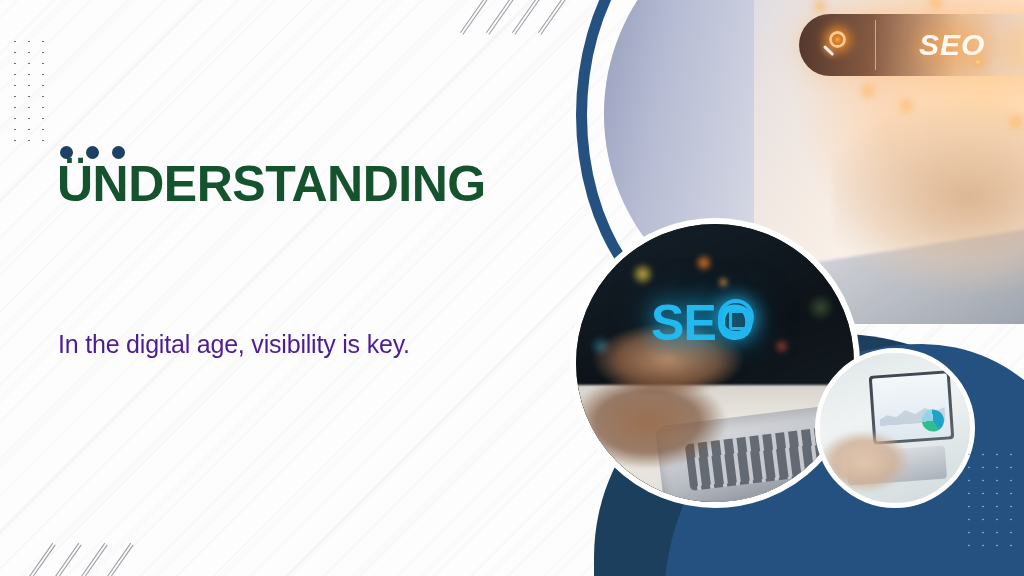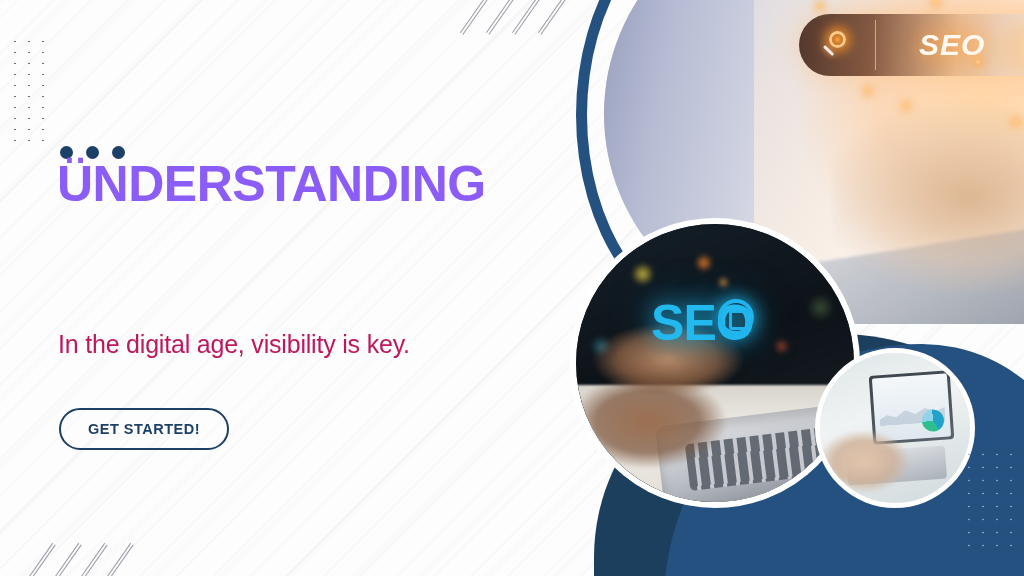--- a/index.html
+++ b/index.html
@@ -232,26 +232,26 @@
     background:linear-gradient(170deg,#e6e9ec,#a9b0b8); border-radius:4px; transform:rotate(-4deg);
   }
 
   
   .content { position:absolute; left:57px; top:0; width:520px; height:576px; }
   .title-dots { position:absolute; left:3px; top:146px; display:flex; gap:13px; }
   .title-dots i { width:13px; height:13px; border-radius:50%; background:#1d4066; display:block; }
   .headline {
     position:absolute; left:0; top:160px; width:520px;
     font-weight:700; font-size:50px; line-height:48px; letter-spacing:-.5px;
-    color:#8b5cf6; text-transform:uppercase;
+    color:#14532d; text-transform:uppercase;
   }
   .headline .ln { display:block; white-space:nowrap; }
   .subtitle {
     position:absolute; left:1px; top:330px;
-    font-size:25px; font-weight:400; color:#be185d; letter-spacing:-.2px;text-align:center;
+    font-size:25px; font-weight:400; color:#4c1d95; letter-spacing:-.2px;text-align:center;
   }
   .cta {
     position:absolute; left:2px; top:408px;
     display:inline-flex; align-items:center; justify-content:center;
     padding:11px 27px; border:2.2px solid #1d4066; border-radius:40px;
     background:transparent; color:#1d4066;
     font-size:14.5px; font-weight:700; letter-spacing:.5px;
     cursor:pointer;
   }
 </style>
@@ -341,16 +341,15 @@
       <i></i>
       <i></i>
     </div>
 
     <h1 class="headline">
       <span class="ln">ÜNDERSTANDING</span>
     </h1>
 
     <p class="subtitle">In the digital age, visibility is key.</p>
 
-    <button class="cta">GET STARTED!</button>
   </div>
 
 </div>
 
 </body></html>

